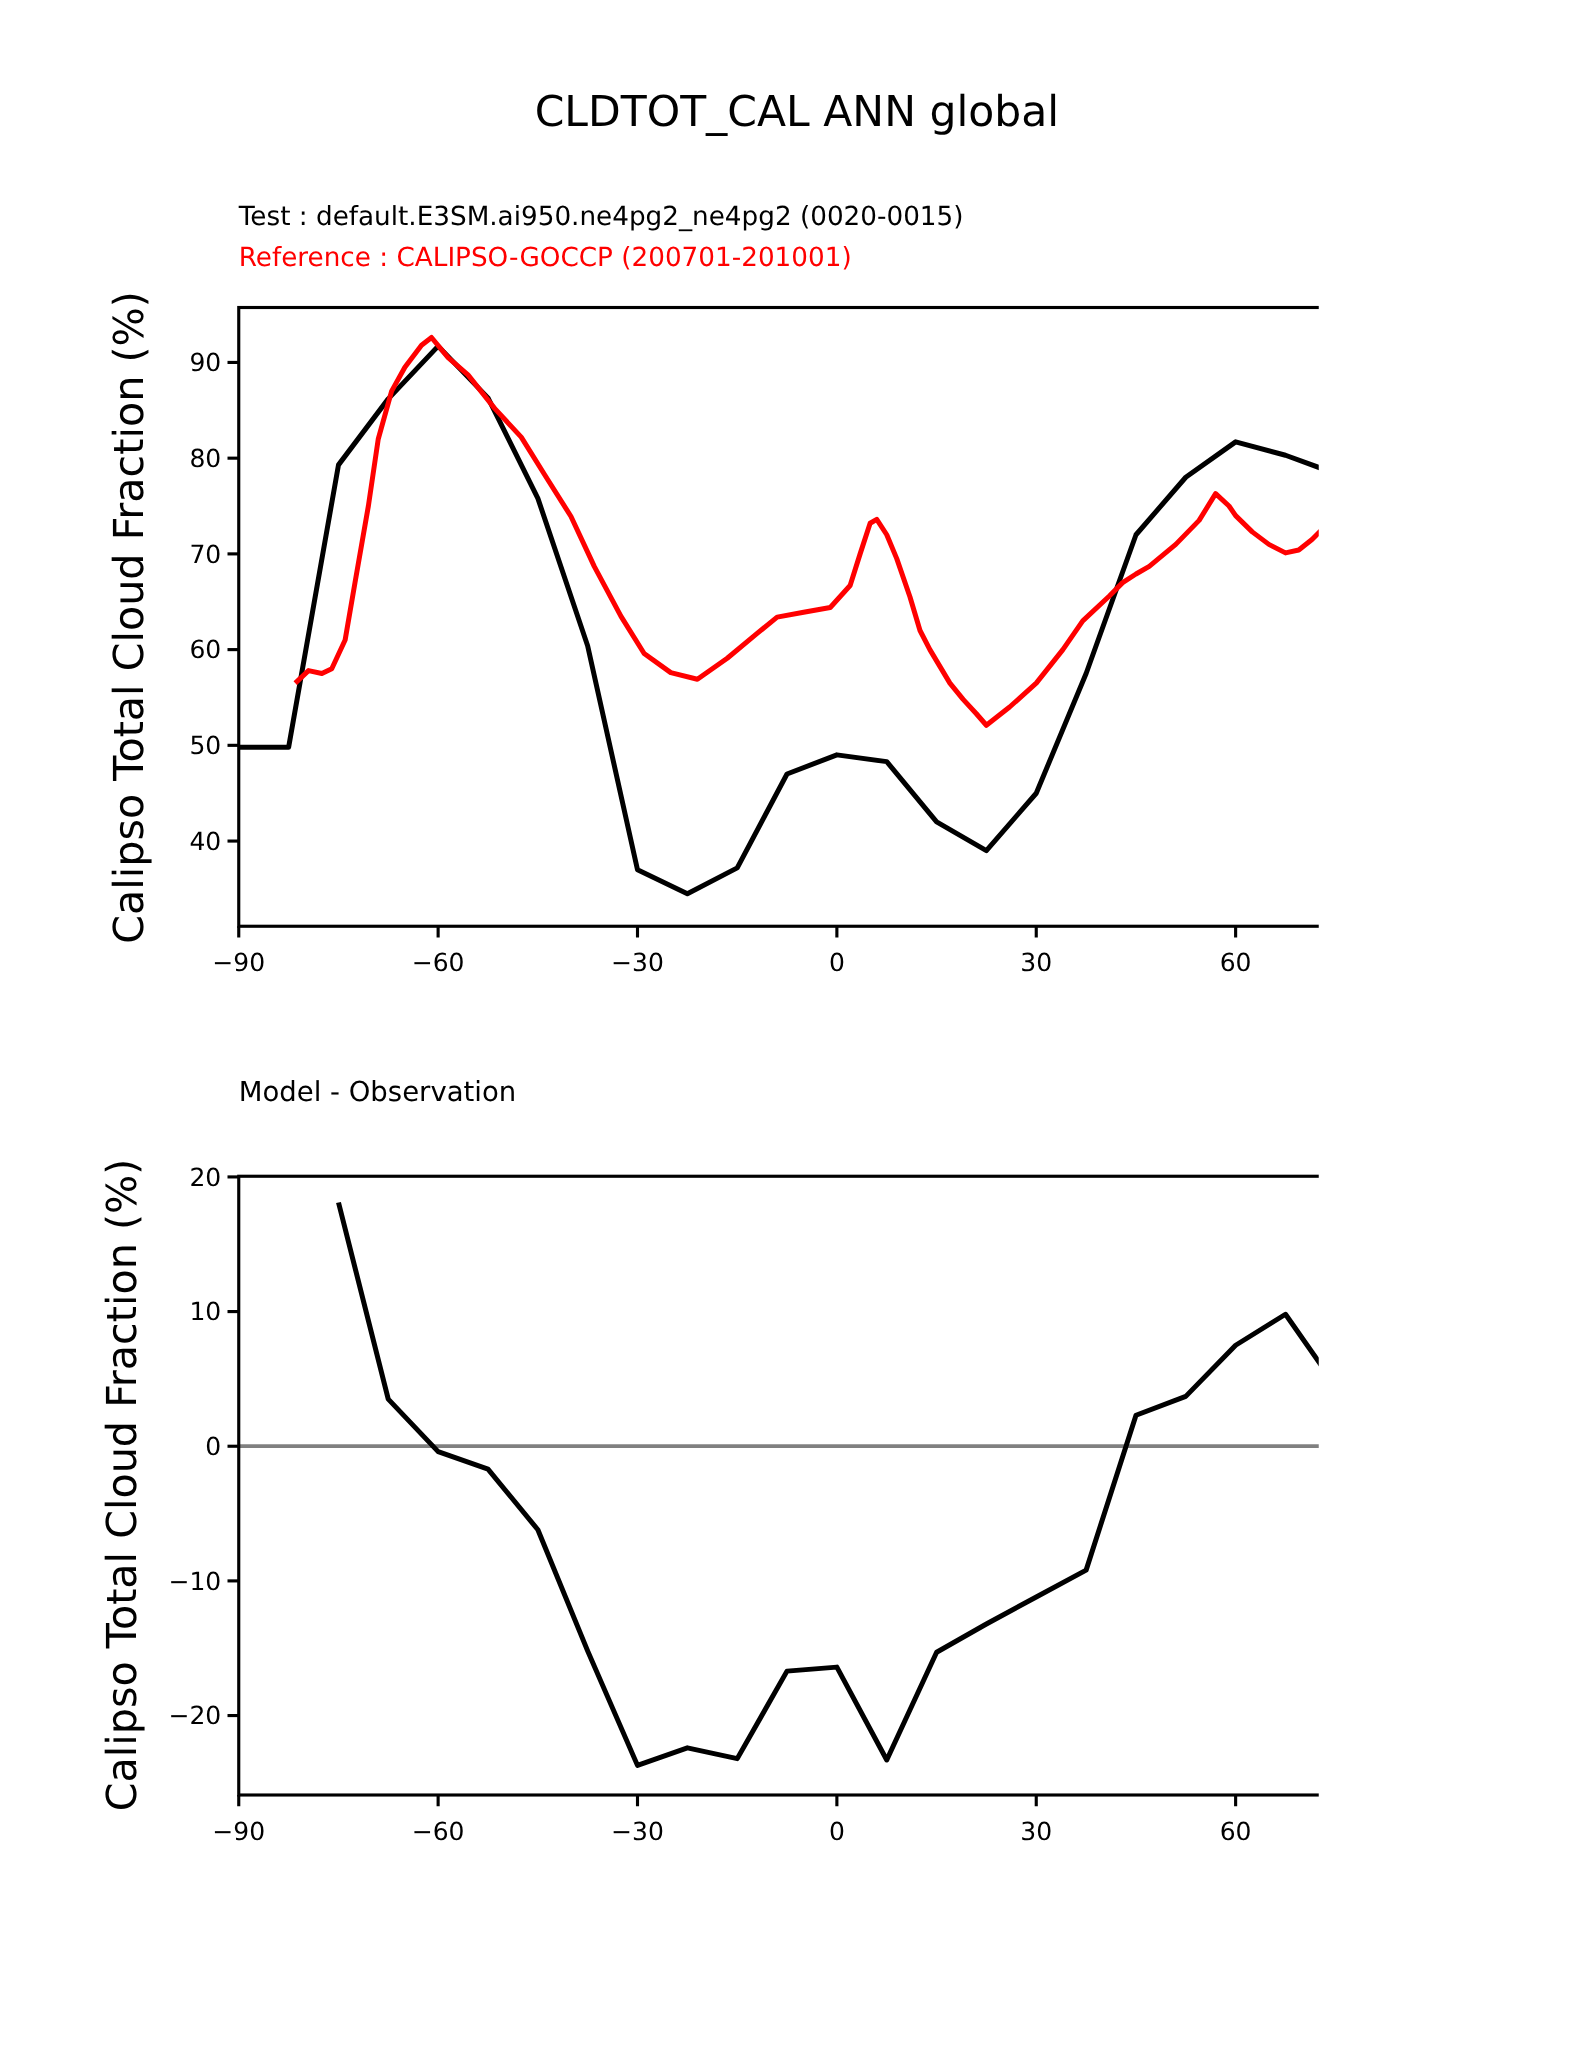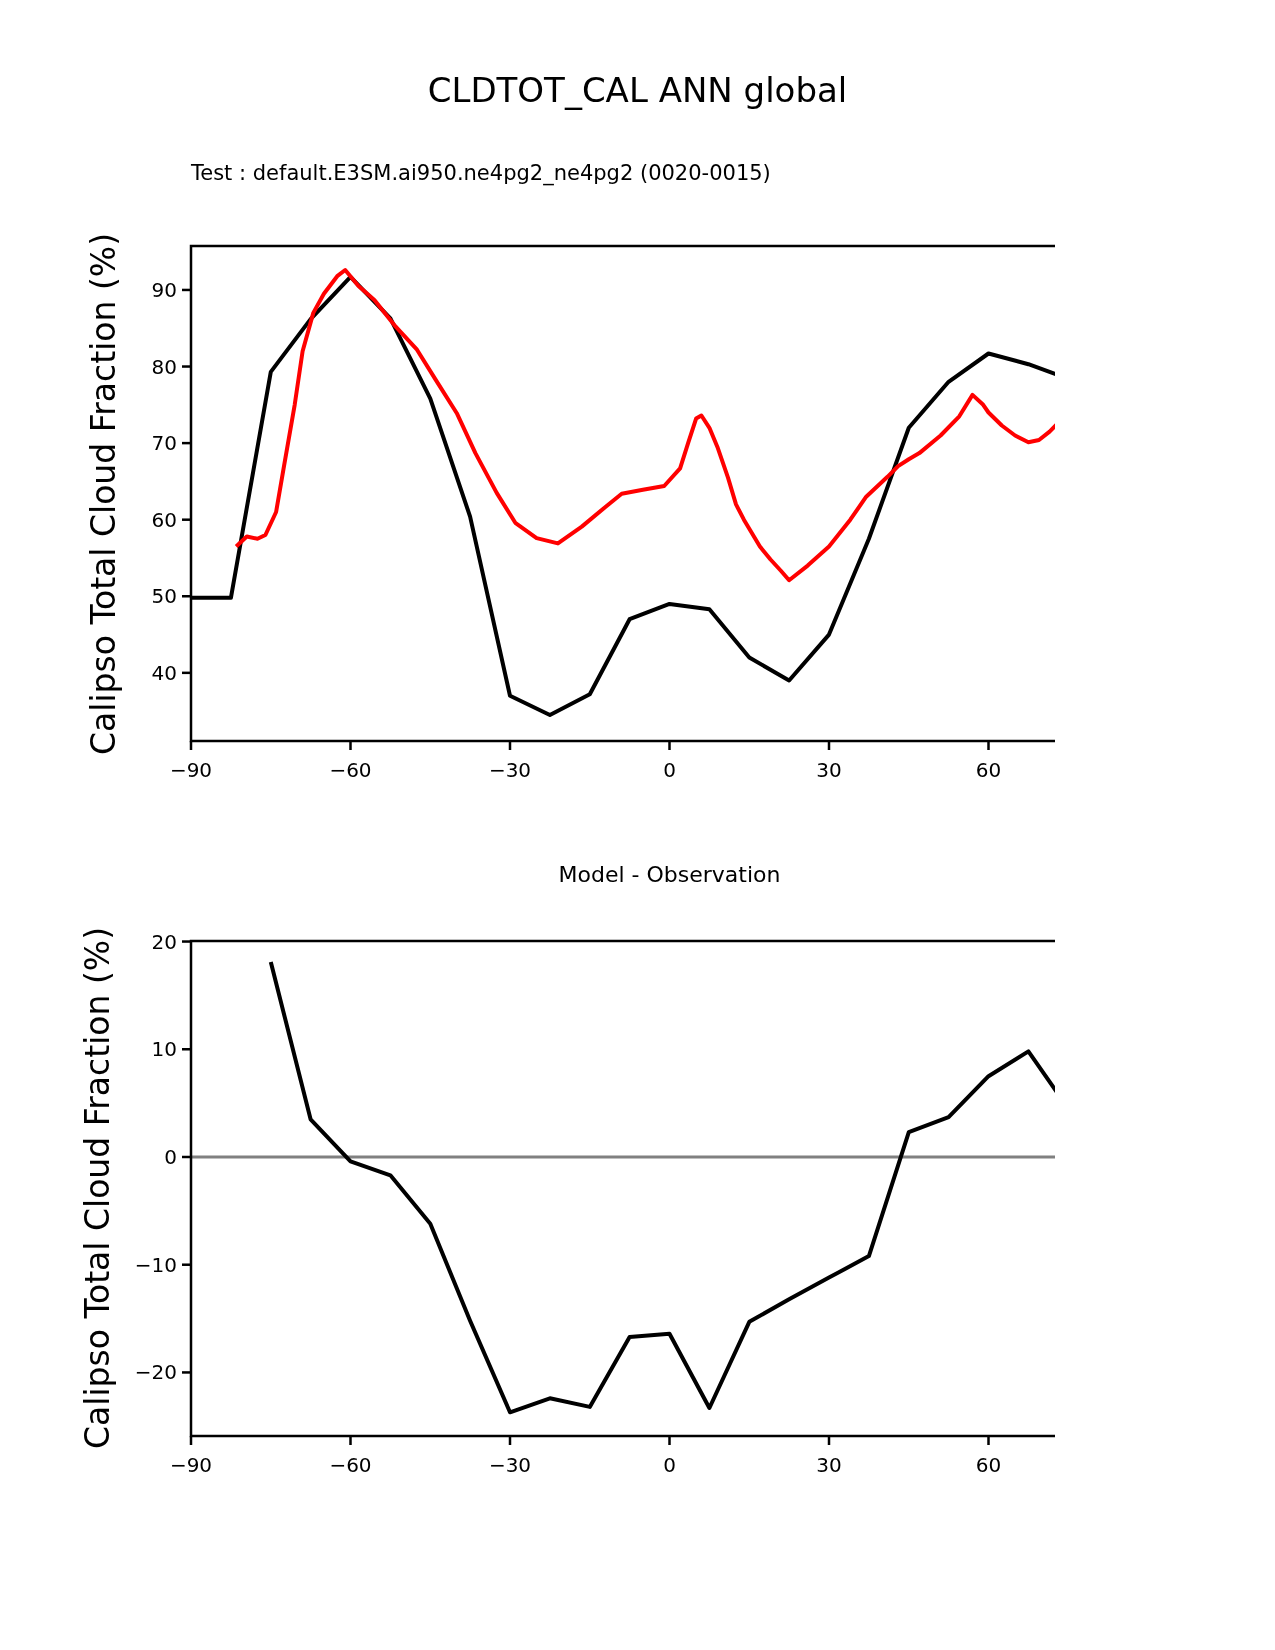--- a/index.html
+++ b/index.html
@@ -3,38 +3,39 @@
 <meta charset="utf-8">
 <style>
   html,body{margin:0;padding:0;background:#ffffff;}
   .fig{position:relative;width:1055px;height:1650px;background:#ffffff;
        font-family:"DejaVu Sans",sans-serif;color:#000;overflow:hidden;}
   .suptitle{position:absolute;left:0;top:72px;width:1275px;text-align:center;
             font-size:34px;line-height:1.1;}
   .subtitle{position:absolute;left:191px;font-size:21px;line-height:1.2;white-space:nowrap;}
   .subtitle.test{top:161px;}
   .subtitle.ref{top:194px;}
-  .ax-title{position:absolute;left:191px;top:862px;width:957px;text-align:center;
+  .ax-title{position:absolute;left:191px;top:862px;width:957px;
             font-size:22px;}
   .ylabel{position:absolute;font-size:33px;white-space:nowrap;
           transform:translate(-50%,-50%) rotate(-90deg);}
   #ylabel-top{left:103px;top:494px;}
   #ylabel-bot{left:97px;top:1188px;}
   svg{position:absolute;left:0;top:0;}
   svg text{font-family:"DejaVu Sans",sans-serif;fill:#000;}
 </style>
 </head>
 <body>
 
 <div class="fig">
 
   <div class="suptitle">CLDTOT_CAL ANN global</div>
 
   <div class="subtitle test">Test : default.E3SM.ai950.ne4pg2_ne4pg2 (0020-0015)</div>
 
+  <div class="subtitle ref" id="ref-label" style="color: rgb(255, 0, 0);">Reference : CALIPSO-GOCCP (200701-201001)</div>
 
   <div class="ylabel" id="ylabel-top">Calipso Total Cloud Fraction (%)</div>
 
   <div class="ylabel" id="ylabel-bot">Calipso Total Cloud Fraction (%)</div>
 
   <div class="ax-title">Model - Observation</div>
 
   <svg id="plot-svg" width="1275" height="1650" viewBox="0 0 1275 1650">
       <g>
         <line x1="191" x2="191" y1="741" y2="750" stroke="#000000" stroke-width="2.5"></line>

